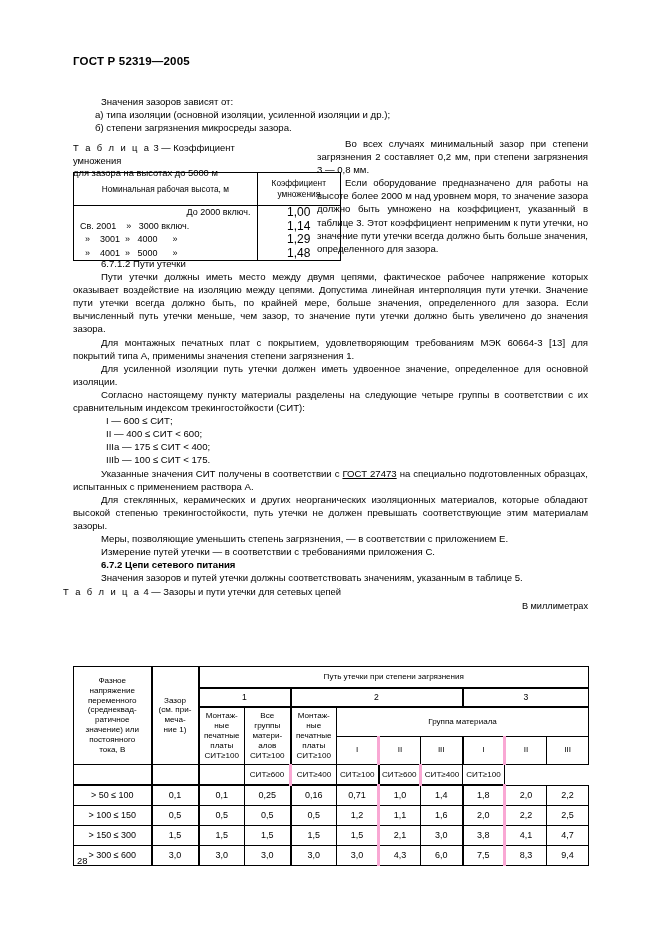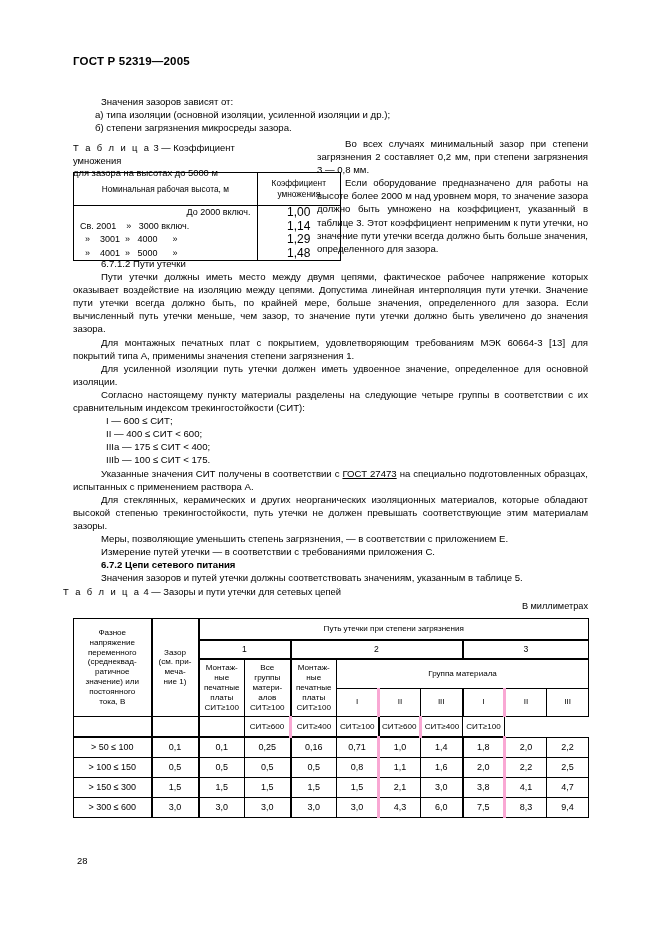--- a/index.html
+++ b/index.html
@@ -101,20 +101,21 @@
     position: absolute;
     left: 73px;
     top: 618px;
     width: 515px;
   }
   #table4 {
     border-collapse: collapse;
     width: 515px;
     table-layout: fixed;
     font-size: 8.1px;
+    margin-top: 48px;
   }
   #table4 td {
     border: 1px solid #000;
     text-align: center;
     vertical-align: middle;
     padding: 1px 1px;
     font-weight: normal;
     line-height: 9.6px;
   }
   #table4 .thick-r { border-right: 2px solid #000; }
@@ -328,21 +329,21 @@
       <td class="datacell">1,8</td>
       <td class="datacell thick-l">2,0</td>
       <td class="datacell">2,2</td>
     </tr>
     <tr>
       <td class="rowlabel thick-r">&gt; 100 ≤ 150</td>
       <td class="datacell thick-r">0,5</td>
       <td class="datacell">0,5</td>
       <td class="datacell thick-r">0,5</td>
       <td class="datacell">0,5</td>
-      <td class="datacell">0,8</td>
+      <td class="datacell">1,2</td>
       <td class="datacell thick-l">1,1</td>
       <td class="datacell thick-r">1,6</td>
       <td class="datacell">2,0</td>
       <td class="datacell thick-l">2,2</td>
       <td class="datacell">2,5</td>
     </tr>
     <tr>
       <td class="rowlabel thick-r">&gt; 150 ≤ 300</td>
       <td class="datacell thick-r">1,5</td>
       <td class="datacell">1,5</td>

